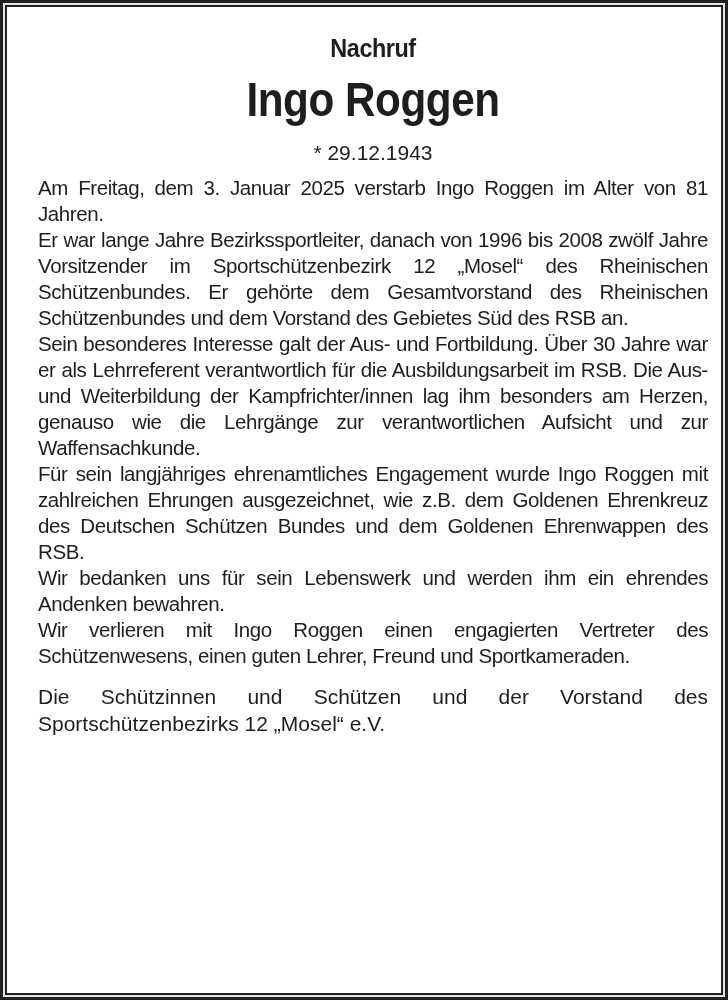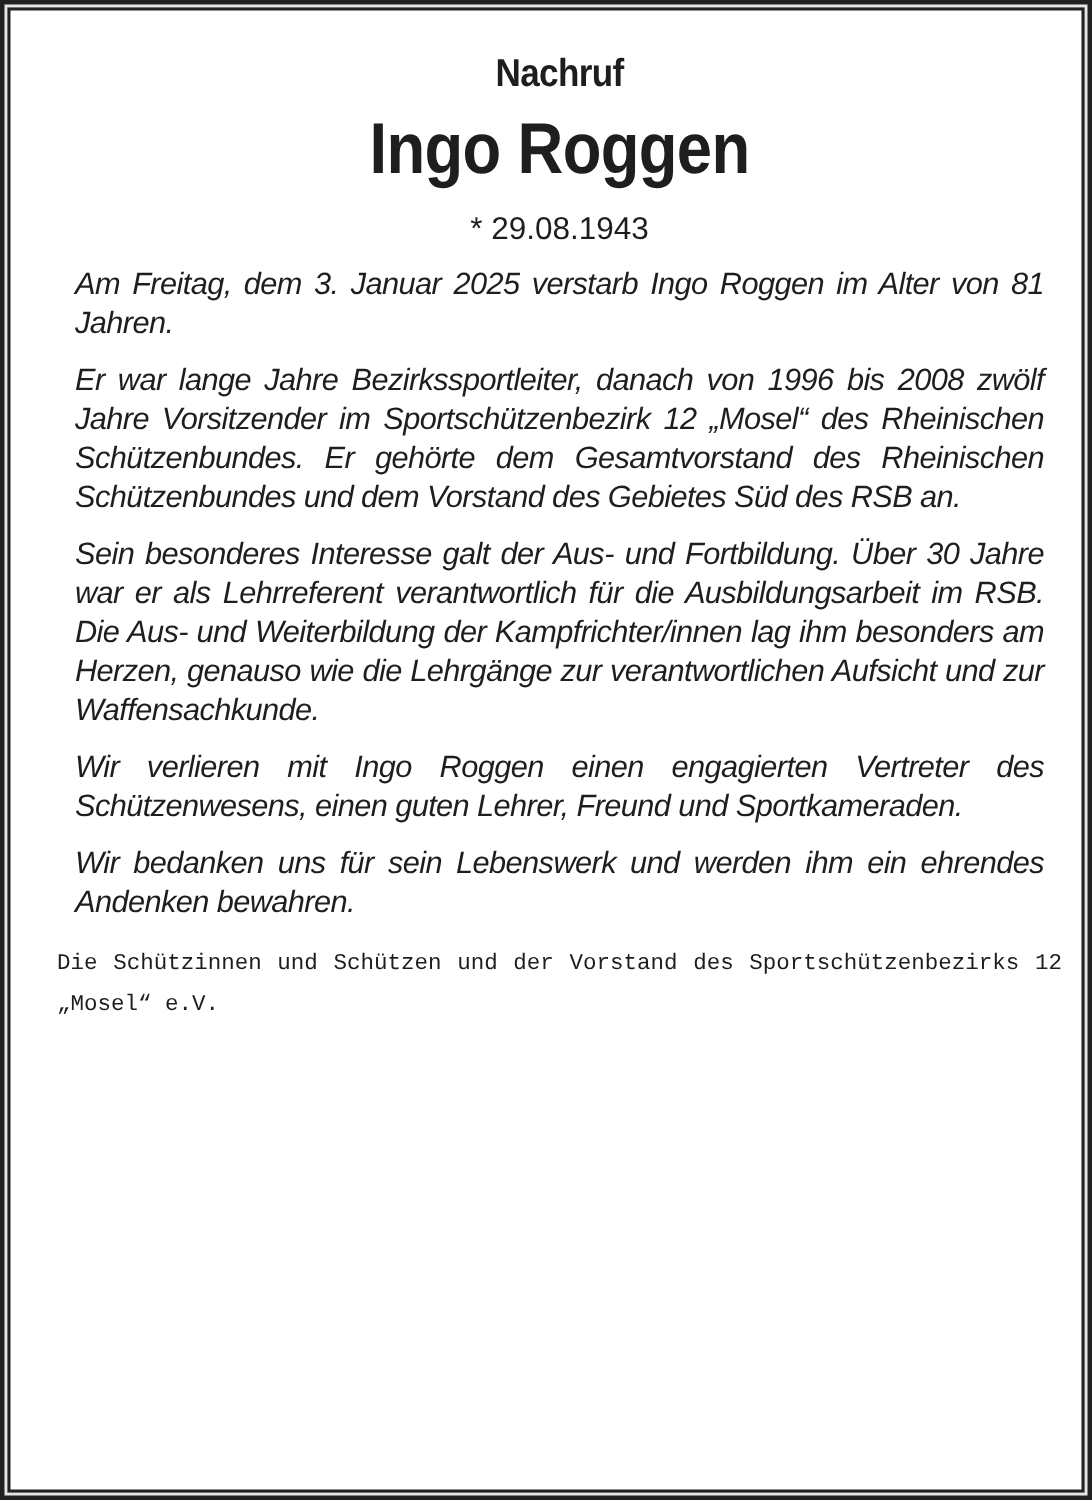--- a/index.html
+++ b/index.html
@@ -35,42 +35,43 @@
       transform: scaleX(0.88);
     }
     .dates {
       display: flex; justify-content: center; gap: 56px;
       font-size: 21px; margin-top: 14px;
     }
     .body {
       margin-top: 10px; font-size: 20.5px; line-height: 26px;
       text-align: justify; letter-spacing: -0.4px;
     }
-    .body p { margin: 12px; font-style: italic; }
+    .body p { margin: 0; }
     .sig {
-      margin-top: 14px; font-size: 15px; line-height: 27px;
-      text-align: justify; text-align-last: left; font-family: Liberation Mono, monospace;
+      margin-top: 14px; font-size: 21px; line-height: 27px;
+      text-align: justify; text-align-last: left;
     }
   </style>
 </head>
 <body>
 
 <div class="page">
   <div class="frame-outer"></div>
   <div class="frame-gap"></div>
   <div class="frame-inner">
     <div class="content">
       <div class="kicker">Nachruf</div>
       <div class="name">Ingo Roggen</div>
       <div class="dates">
-        <span>* 29.08.1943</span>
+        <span>* 29.12.1943</span>
       </div>
       <div class="body">
         <p>Am Freitag, dem 3. Januar 2025 verstarb Ingo Roggen im Alter von 81 Jahren.</p>
         <p>Er war lange Jahre Bezirkssportleiter, danach von 1996 bis 2008 zwölf Jahre Vorsitzender im Sportschützenbezirk 12 „Mosel“ des Rheinischen Schützenbundes. Er gehörte dem Gesamtvorstand des Rheinischen Schützenbundes und dem Vorstand des Gebietes Süd des RSB an.</p>
         <p>Sein besonderes Interesse galt der Aus- und Fortbildung. Über 30 Jahre war er als Lehrreferent verantwortlich für die Ausbildungs­arbeit im RSB. Die Aus- und Weiterbildung der Kampfrichter/innen lag ihm besonders am Herzen, genauso wie die Lehrgänge zur verantwortlichen Aufsicht und zur Waffensachkunde.</p>
+        <p>Für sein langjähriges ehrenamtliches Engagement wurde Ingo Roggen mit zahlreichen Ehrungen ausgezeichnet, wie z.B. dem Goldenen Ehrenkreuz des Deutschen Schützen Bundes und dem Goldenen Ehrenwappen des RSB.</p>
+        <p>Wir bedanken uns für sein Lebenswerk und werden ihm ein ehren­des Andenken bewahren.</p>
         <p>Wir verlieren mit Ingo Roggen einen engagierten Vertreter des Schützenwesens, einen guten Lehrer, Freund und Sportkameraden.</p>
-        <p>Wir bedanken uns für sein Lebenswerk und werden ihm ein ehren­des Andenken bewahren.</p>
       </div>
       <div class="sig">Die Schützinnen und Schützen und der Vorstand des Sportschützenbezirks 12 „Mosel“ e.V.</div>
     </div>
   </div>
 </div>
 
 </body></html>

